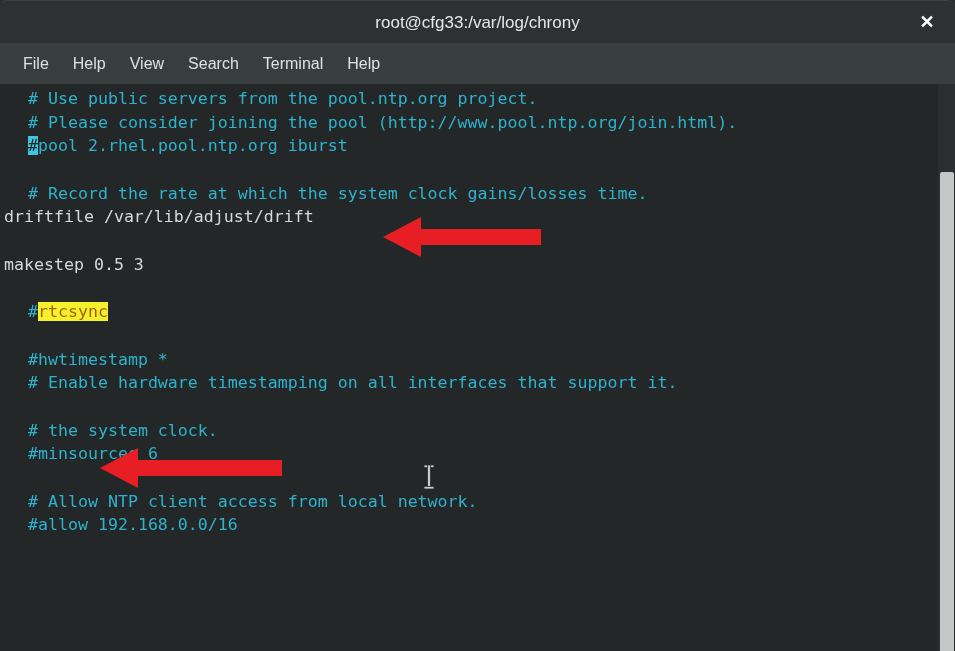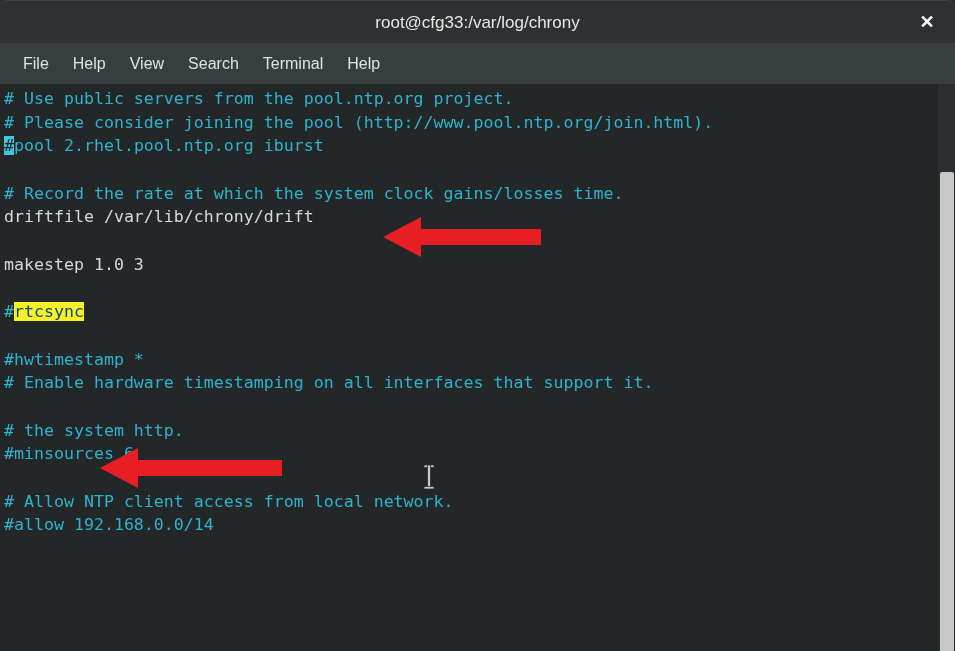--- a/index.html
+++ b/index.html
@@ -94,30 +94,30 @@
   }
   .line {
     height: 23.7px;
     line-height: 23.7px;
     font-family: "DejaVu Sans Mono", monospace;
     font-size: 16.6px;
     letter-spacing: 0px;
     white-space: pre;
     color: #d6d8d8;
   }
-  .line.comment { color: #2eb3cf; }
+  .line.comment { color: #2eb3cf; margin-left: 24px; }
   .line.code    { color: #d8dada; }
 
   .cursor-block {
     background: #3ec6e0;
     color: #232727;
   }
   .search-hl {
     background: #f6f12a;
-    color: #0c4a6e;
+    color: #a16207;
     text-align: center;
   }
 
   
   .statusline {
     position: absolute;
     left: 4px;
     bottom: 3px;
     width: 930px;
     height: 23.7px;
@@ -179,34 +179,34 @@
     <div class="menu-item">Help</div>
   </div>
 
   <div class="terminal">
     <div class="screen" id="screen">
         <div class="line comment"># Use public servers from the pool.ntp.org project.</div>
         <div class="line comment"># Please consider joining the pool (http://www.pool.ntp.org/join.html).</div>
         <div class="line comment"><span></span><span class="cursor-block">#</span><span>pool 2.rhel.pool.ntp.org iburst</span></div>
         <div class="line comment">&nbsp;</div>
         <div class="line comment"># Record the rate at which the system clock gains/losses time.</div>
-        <div class="line code">driftfile /var/lib/chrony/drift</div>
+        <div class="line code">driftfile /var/lib/adjust/drift</div>
         <div class="line code">&nbsp;</div>
-        <div class="line code">makestep 1.0 3</div>
+        <div class="line code">makestep 0.5 3</div>
         <div class="line code">&nbsp;</div>
         <div class="line comment"><span>#</span><span class="search-hl">rtcsync</span><span></span></div>
         <div class="line comment">&nbsp;</div>
         <div class="line comment">#hwtimestamp *</div>
         <div class="line comment"># Enable hardware timestamping on all interfaces that support it.</div>
         <div class="line comment">&nbsp;</div>
-        <div class="line comment"># the system http.</div>
+        <div class="line comment"># the system clock.</div>
         <div class="line comment">#minsources 6</div>
         <div class="line comment">&nbsp;</div>
         <div class="line comment"># Allow NTP client access from local network.</div>
-        <div class="line comment">#allow 192.168.0.0/14</div>
+        <div class="line comment">#allow 192.168.0.0/16</div>
       </div>
 
     <div class="statusline">
       <span id="status-inner"><span>                                                                        3,1              </span><span>Top</span></span>
     </div>
 
     <svg class="arrow" style="left:383px; top:133px;" width="158" height="40" viewBox="0 0 158 40">
       <polygon points="0,20 38,0 38,12 158,12 158,28 38,28 38,40" fill="#e81e25"></polygon>
     </svg>
 

